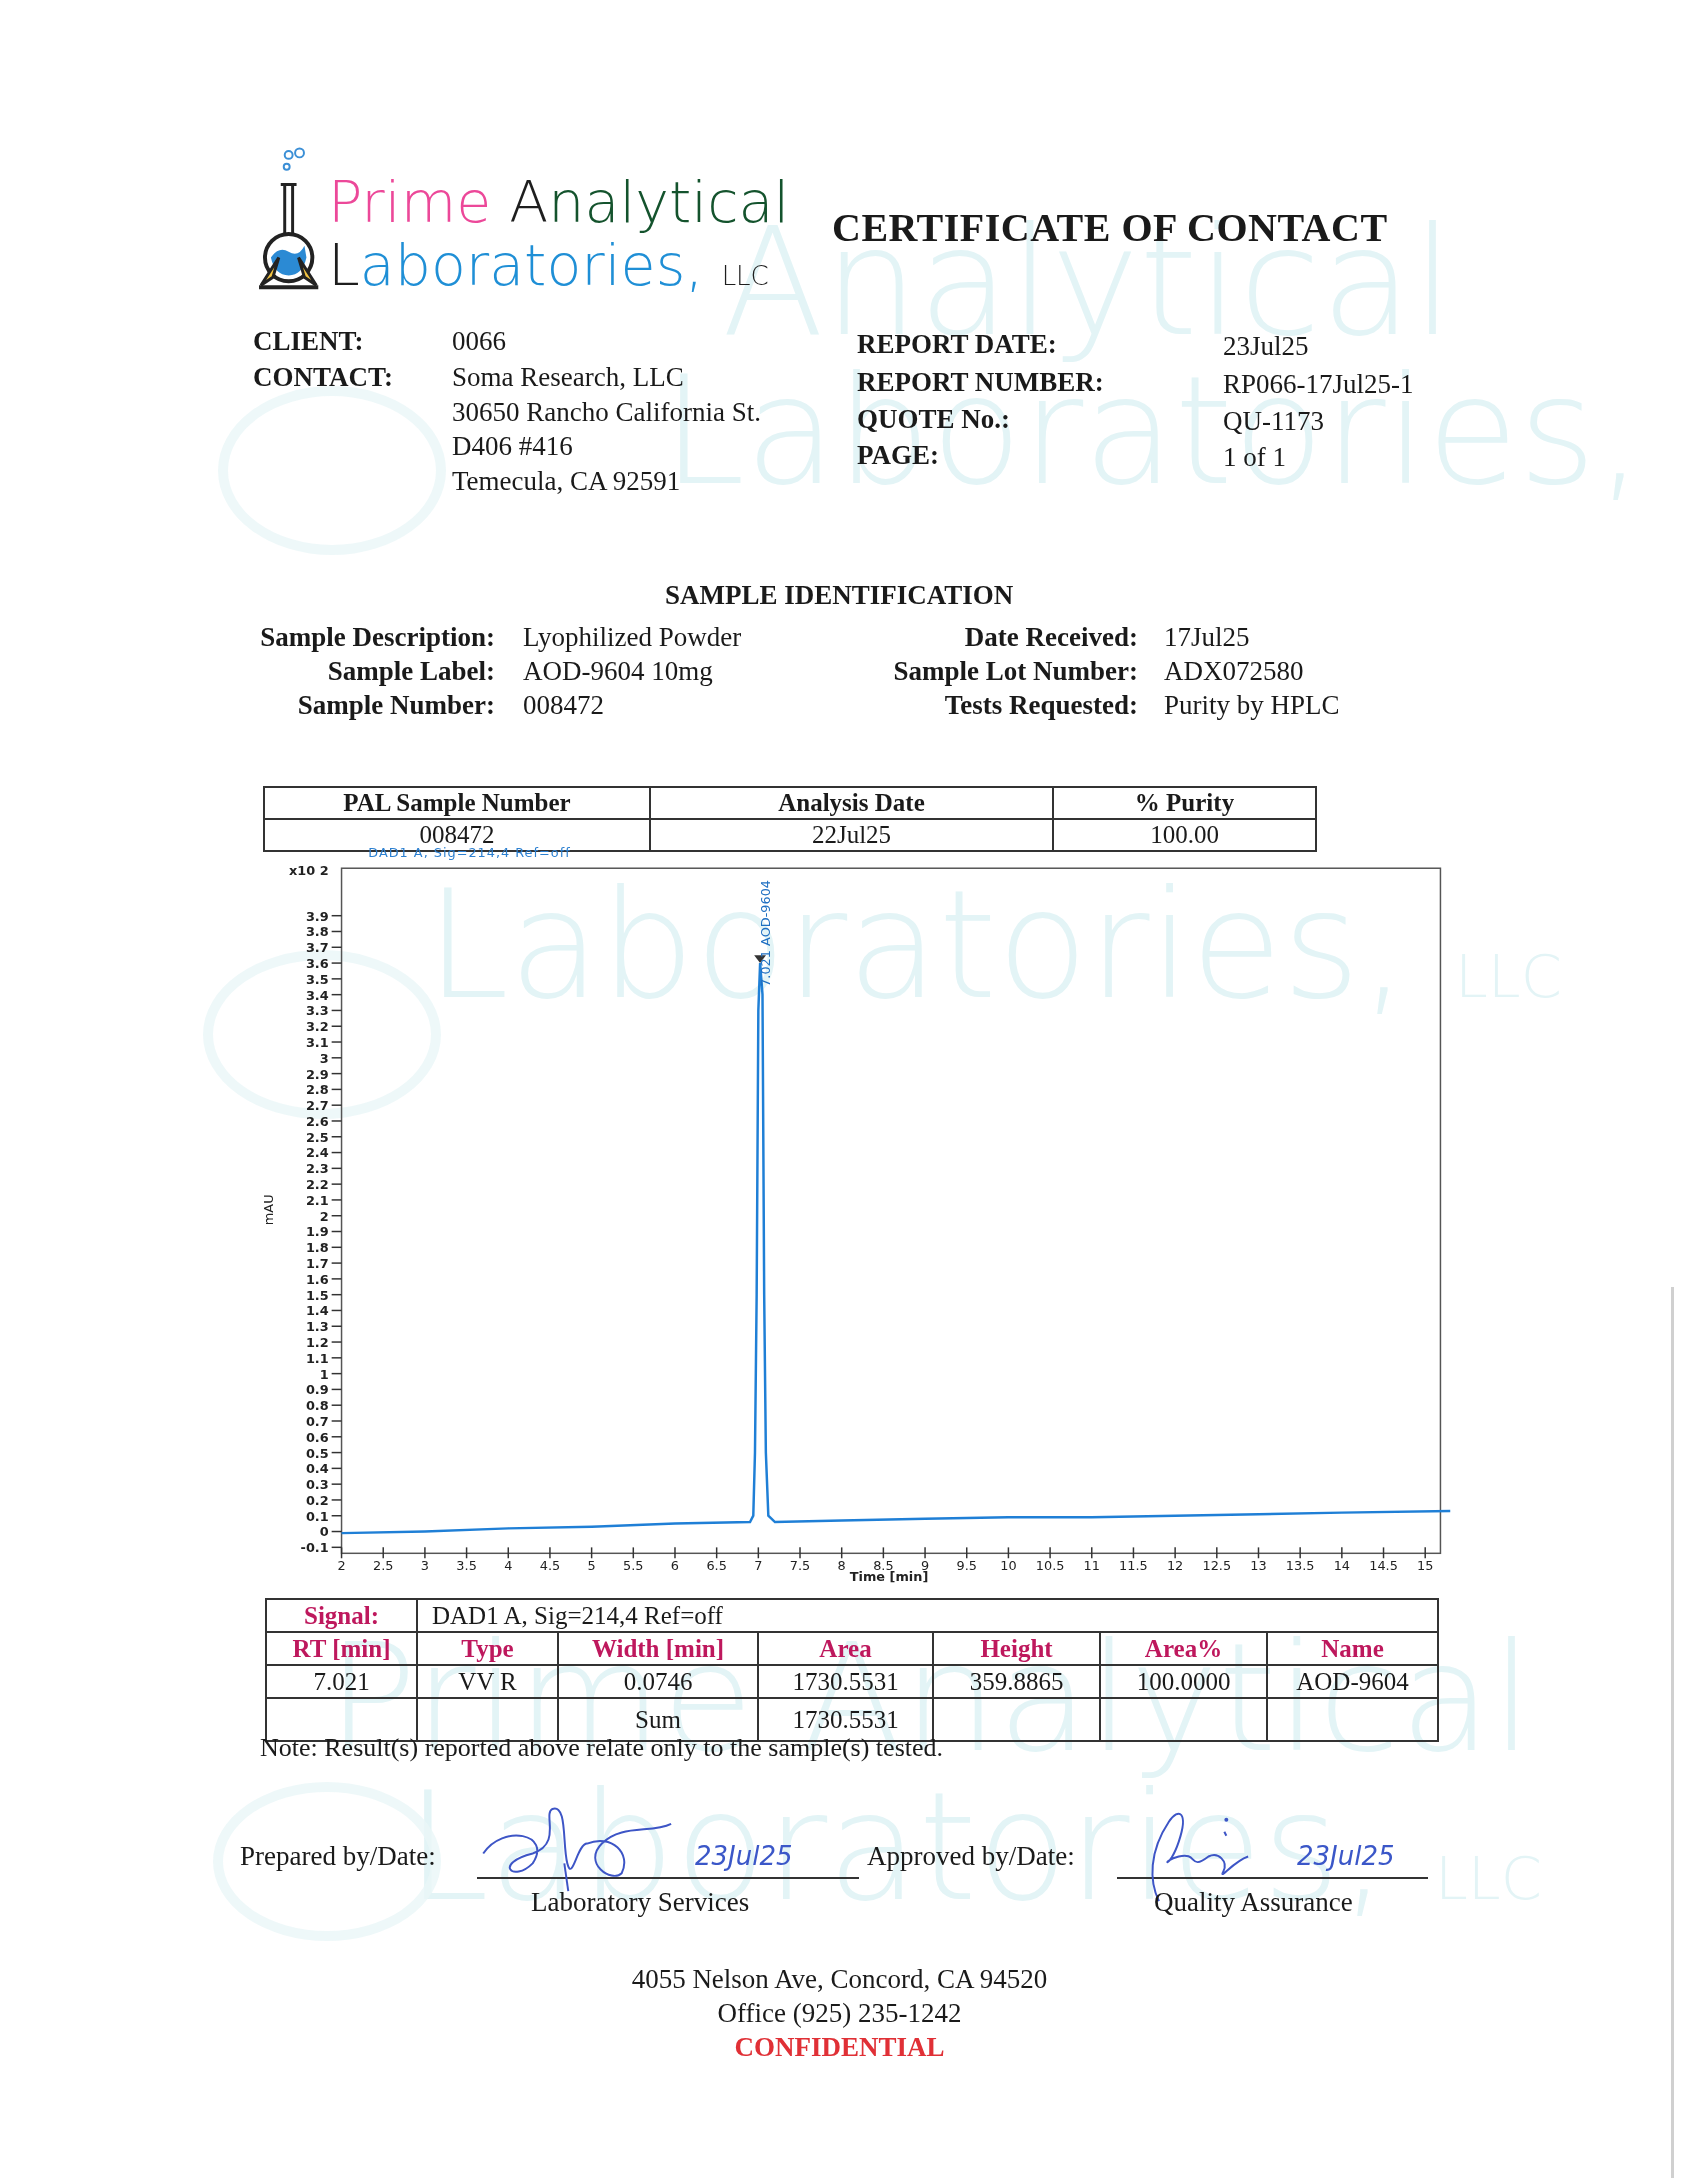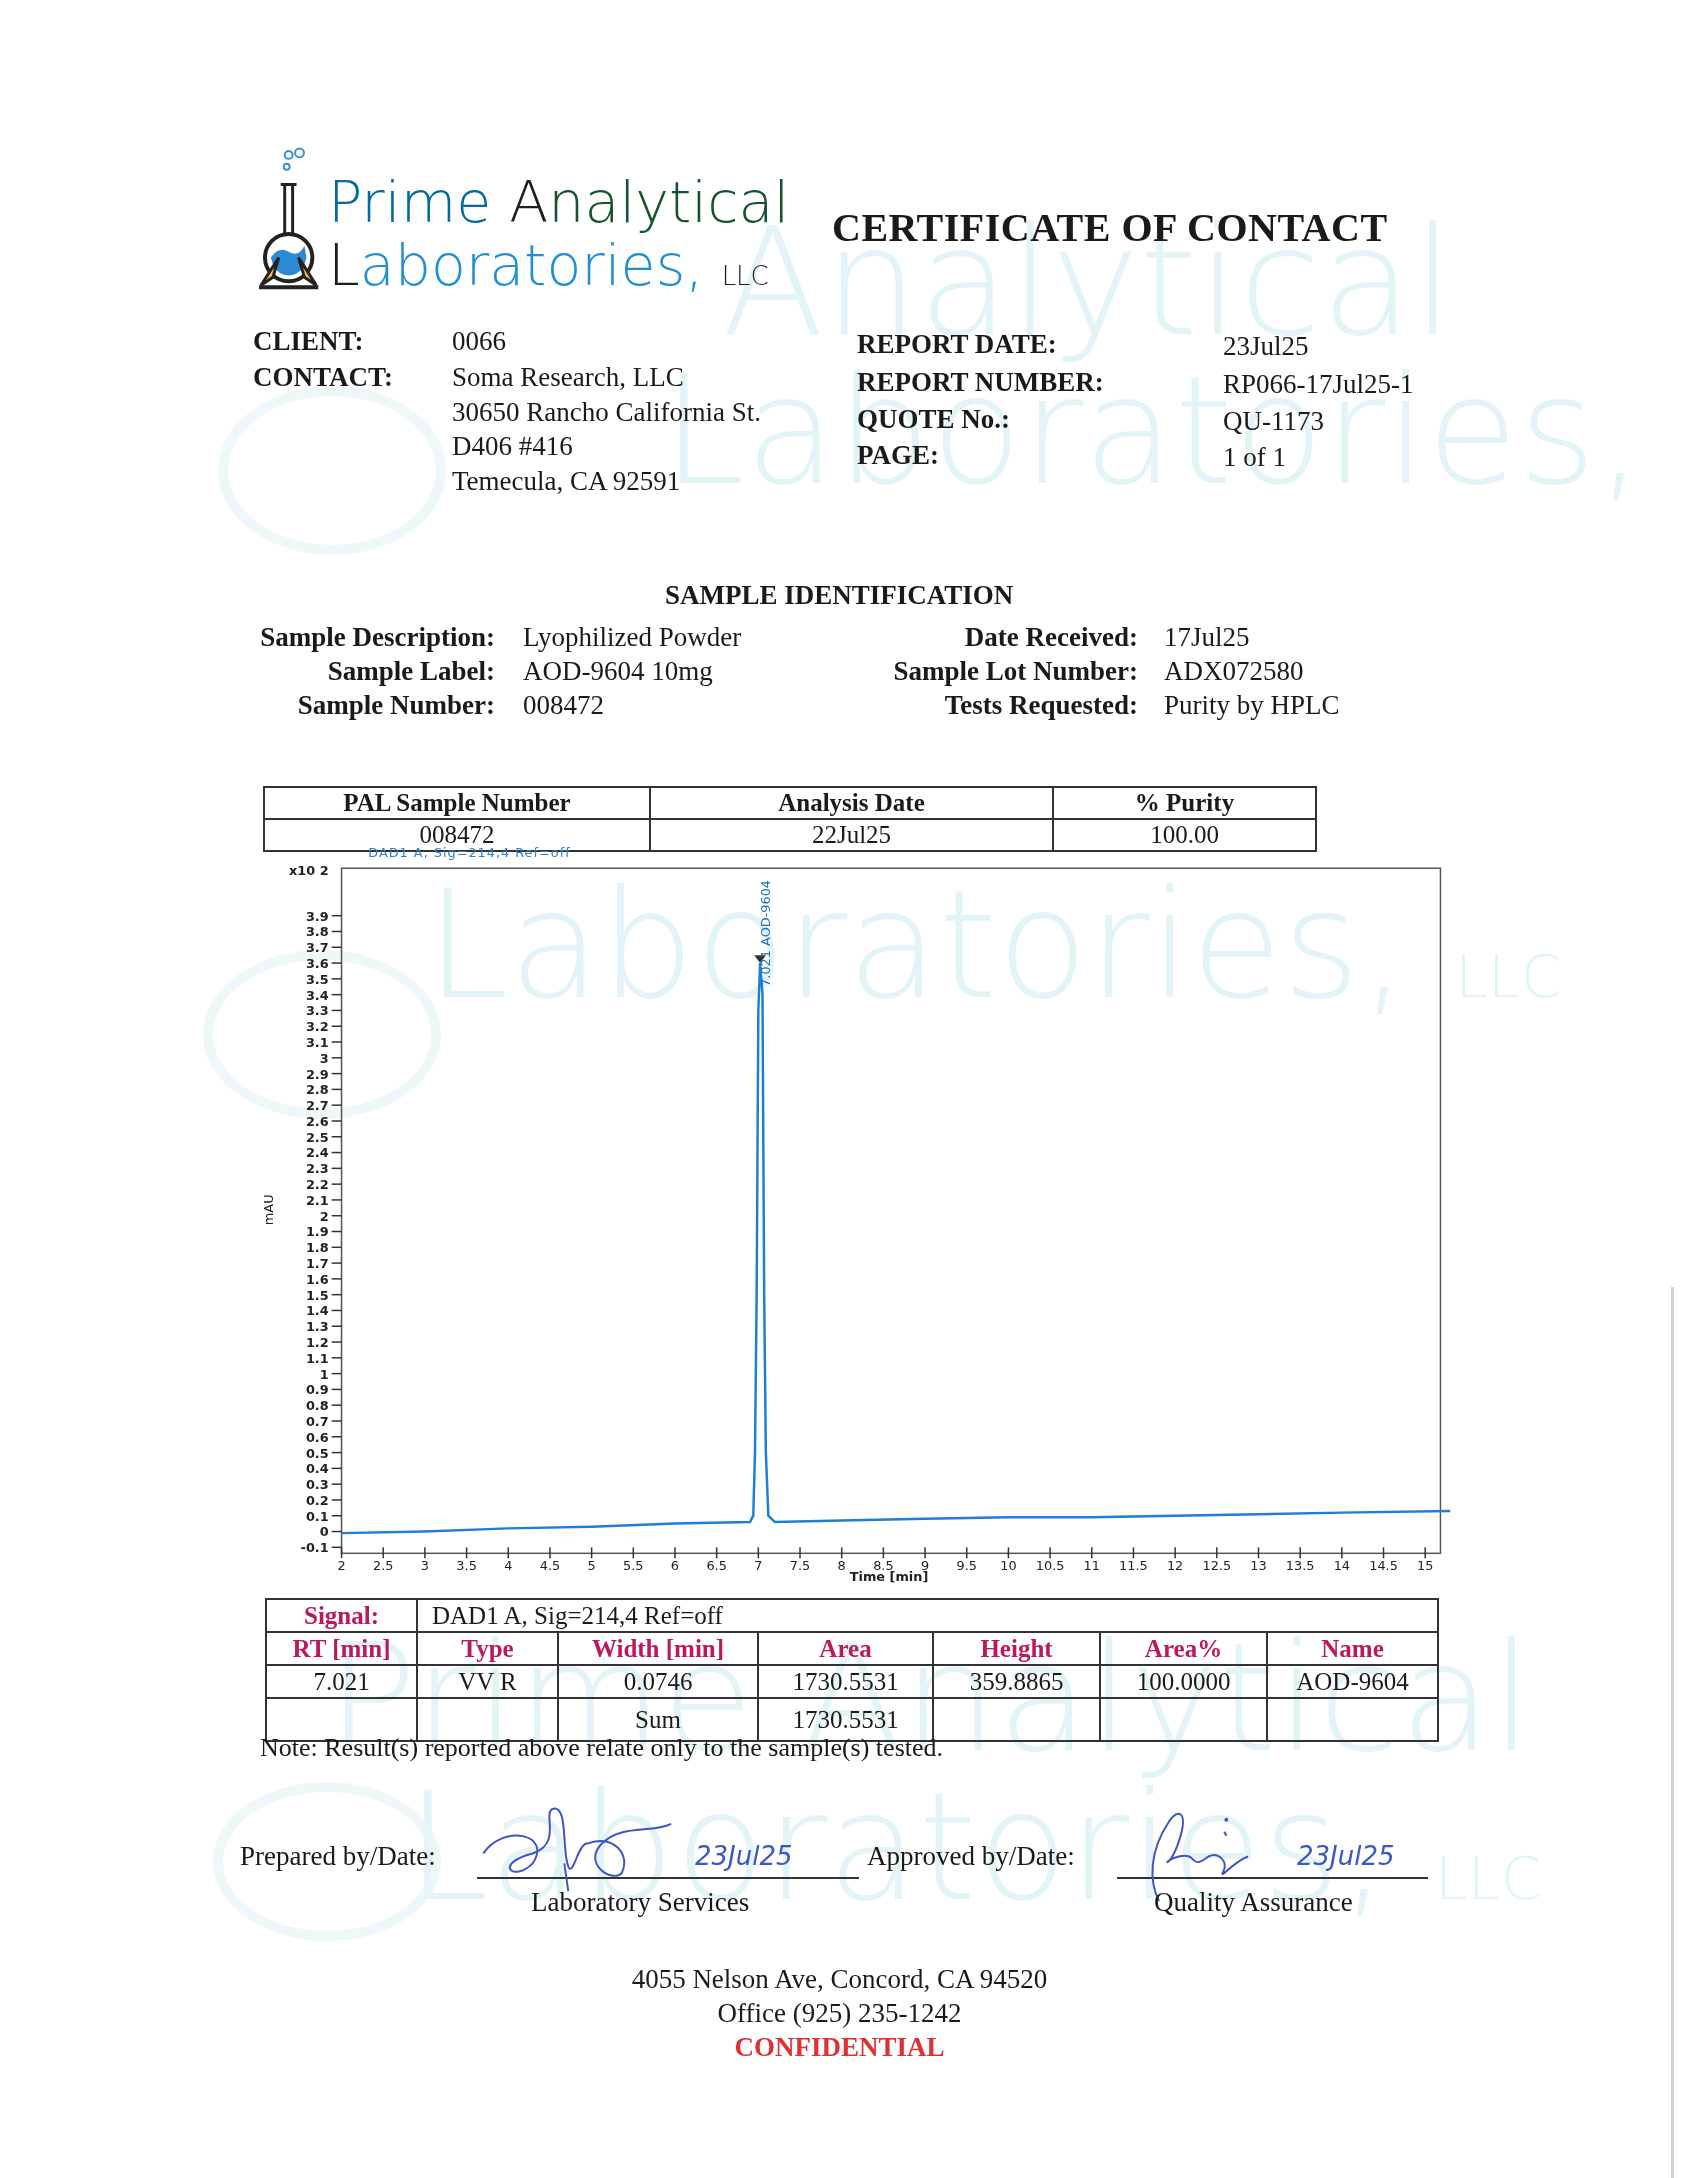--- a/index.html
+++ b/index.html
@@ -49,21 +49,21 @@
     <circle cx="32" cy="8" r="4" fill="none" stroke="#3b8fd6" stroke-width="2"></circle>
     <circle cx="43" cy="6" r="4.5" fill="none" stroke="#3b8fd6" stroke-width="2"></circle>
     <circle cx="30" cy="20" r="3" fill="none" stroke="#3b8fd6" stroke-width="2"></circle>
     <path d="M24 38 L40 38 M28 38 L28 90 M36 38 L36 90" stroke="#222" stroke-width="3" fill="none"></path>
     <circle cx="32" cy="112" r="24" fill="none" stroke="#222" stroke-width="4"></circle>
     <path d="M14 112 Q22 100 32 106 Q42 112 48 100 L50 112 Q46 130 32 130 Q18 130 14 112 Z" fill="#2b8ad4"></path>
     <path d="M4 140 L22 112 L16 132 Z M60 140 L42 112 L48 132 Z" fill="#f4c542" stroke="#222" stroke-width="3"></path>
     <path d="M2 142 L62 142" stroke="#222" stroke-width="4"></path>
   </svg>
   <div class="logo-text abs" style="left:71px; top:26px; font-size:57px; line-height:59px;">
-    <span style="color:#0369a1;">Prime </span><span style="color:#1e1e1e;">A</span><span style="color:#14532d;">nalytical</span>
+    <span style="color:#ec4899;">Prime </span><span style="color:#1e1e1e;">A</span><span style="color:#14532d;">nalytical</span>
   </div>
   <div class="logo-text abs" style="left:71px; top:89px; font-size:57px; line-height:59px;">
     <span style="color:#1e1e1e;">L</span><span style="color:#1f8fd6;">aboratories,</span>
     <span style="color:#1e1e1e; font-size:26px;">LLC</span>
   </div>
 </div>
 
 <div class="abs coa-title" style="left:832px; top:204px;">CERTIFICATE OF CONTACT</div>
 
 <div class="abs line" style="left:253px; top:323px;">

